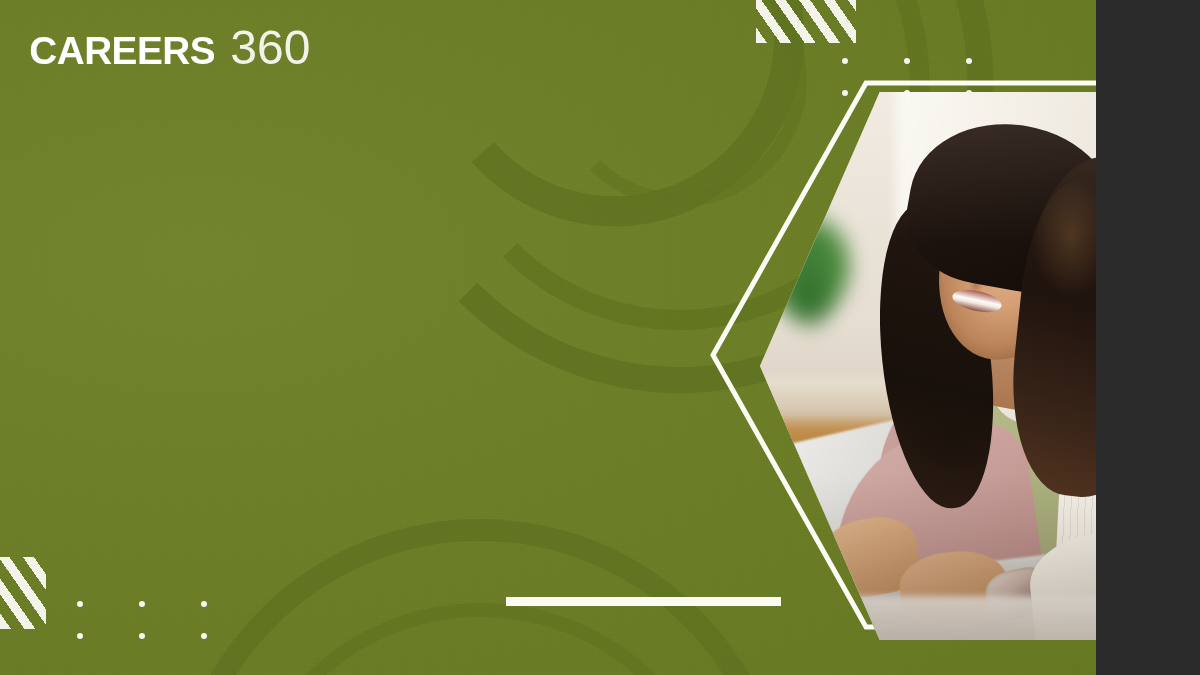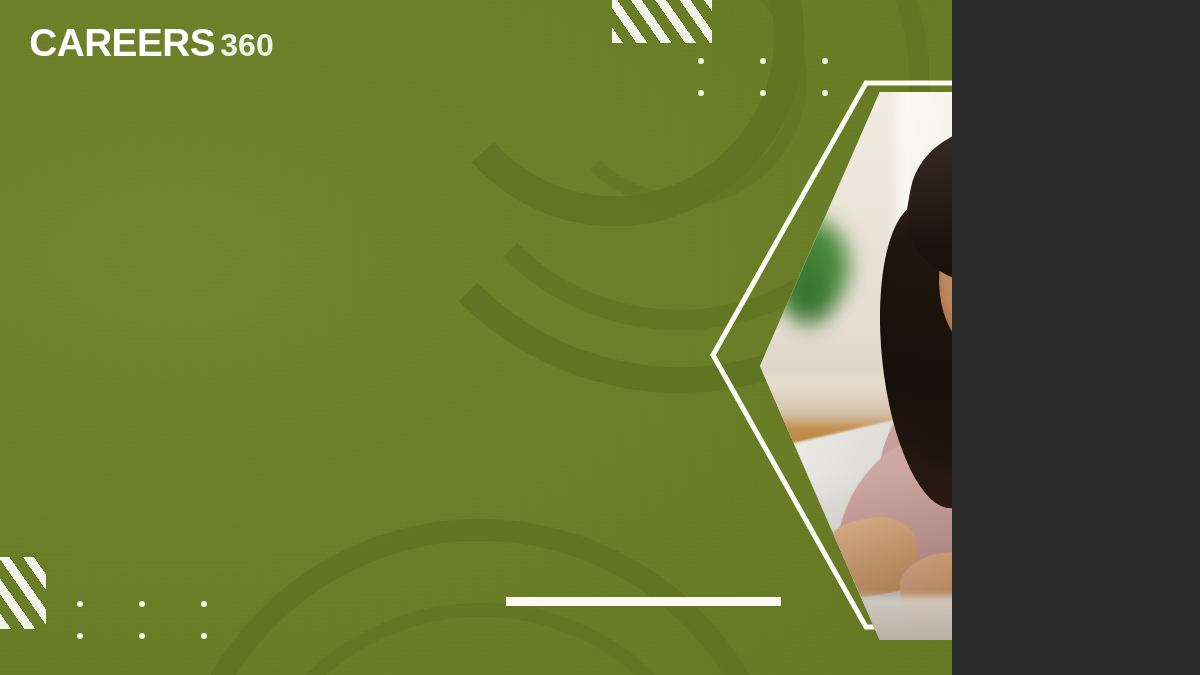--- a/index.html
+++ b/index.html
@@ -1,19 +1,19 @@
 <!DOCTYPE html>
 <html><head>
 <meta charset="utf-8">
 <style>
   html,body{margin:0;padding:0;background:#2b2b2b;}
   *{box-sizing:border-box;}
   .banner{
     position:relative;
-    width:952px;height:675px;
+    width:1096px;height:675px;
     overflow:hidden;
     background:#0f172a;
     font-family:"Liberation Sans",sans-serif;
   }
 
   
   .bg-base{
     position:absolute;inset:0;
     background:
       radial-gradient(120% 100% at 18% 38%, #72852c 0%, #6b7e26 48%, #65771f 100%);
@@ -62,25 +62,25 @@
   .logo .lg-careers{
     font-family:"Liberation Sans",sans-serif;
     font-weight:700;
     font-size:38px;
     letter-spacing:-.5px;
     color:#ffffff;
     transform:scaleX(1.02);
   }
   .logo .lg-360{
     font-family:"Liberation Sans",sans-serif;
-    font-weight:700;
-    font-size:32px;
+    font-weight:400;
+    font-size:48px;
     letter-spacing:0px;
     color:#f3f2ea;
-    margin-left:7px;
+    margin-left:17px;
   }
 
   .headline{
     position:absolute;left:50px;top:222px;
     width:660px;
   }
   .title-main{
     font-family:"Liberation Sans Narrow","Liberation Sans",sans-serif;
     font-weight:700;
     font-size:108px;

